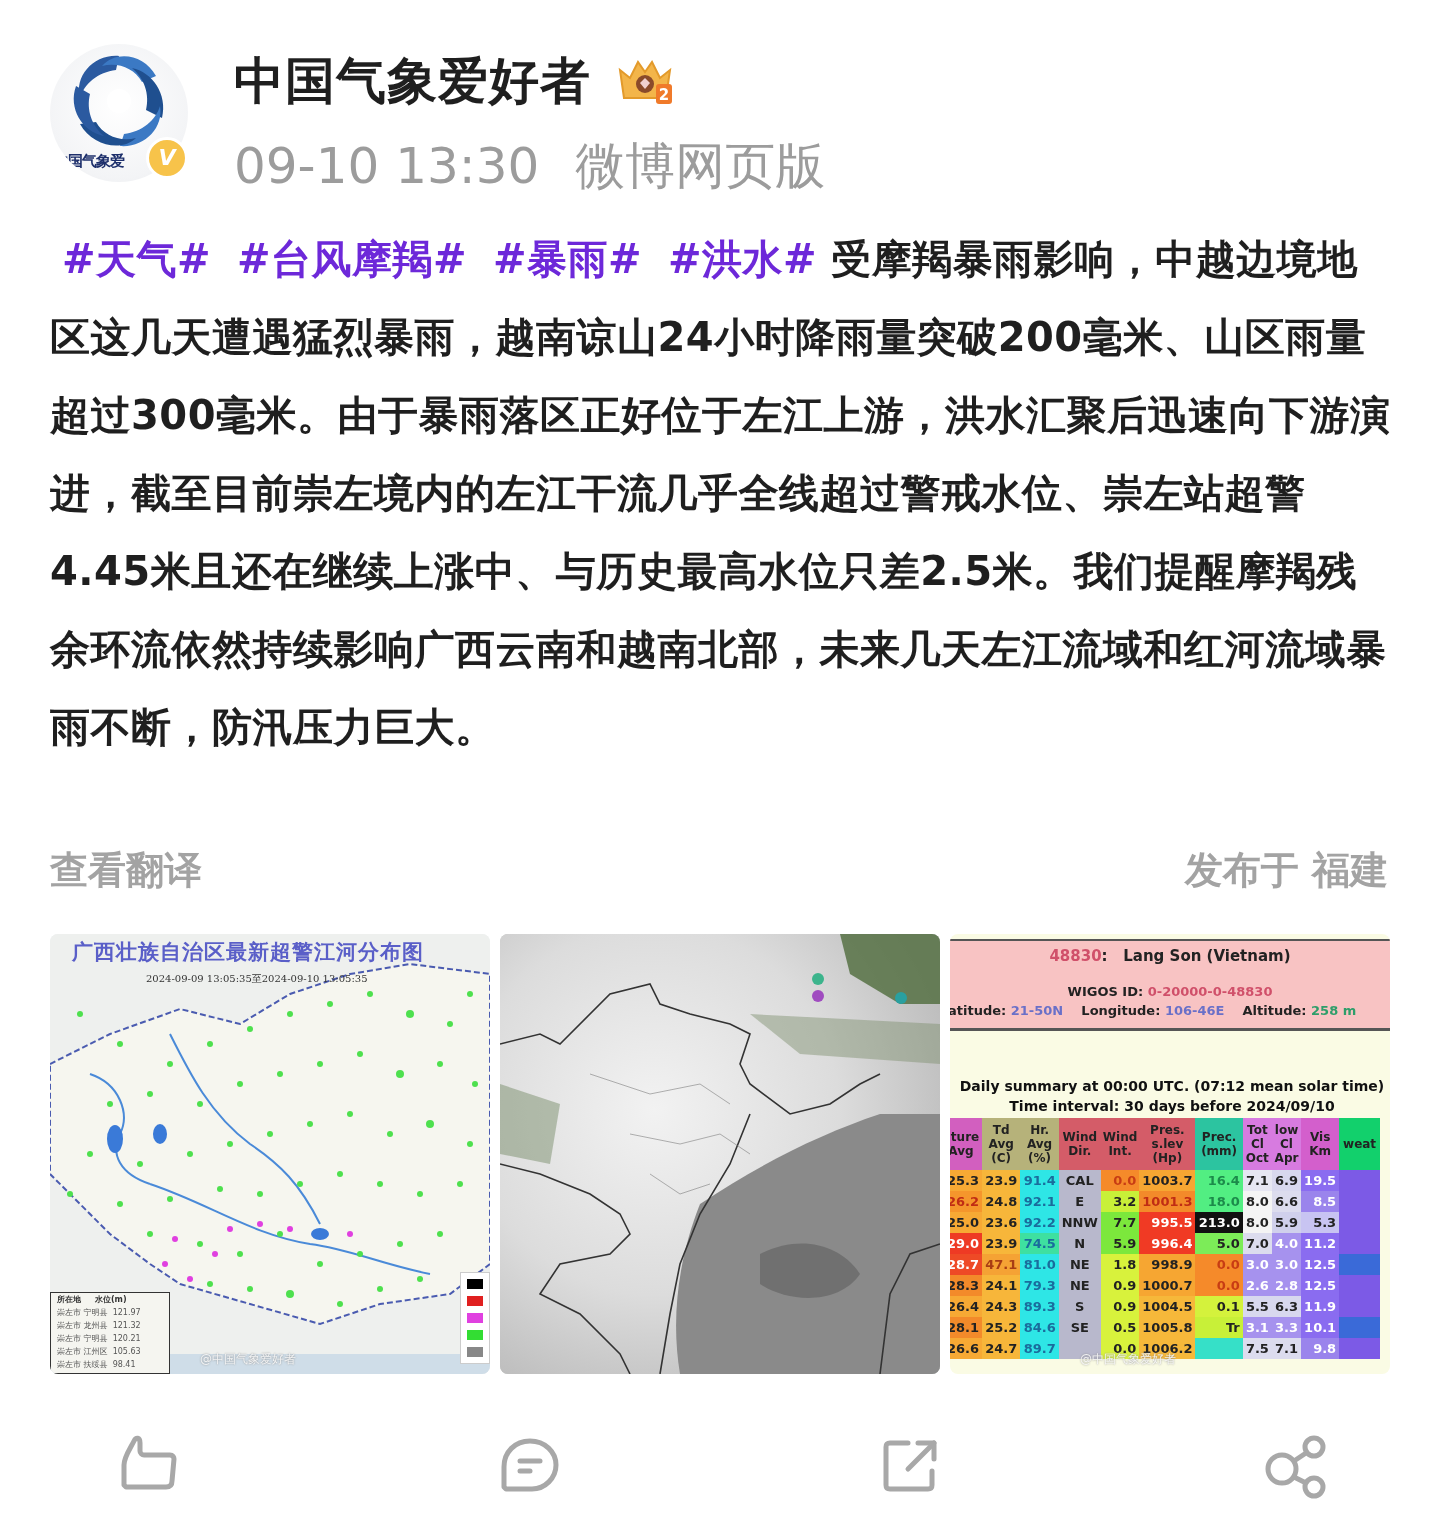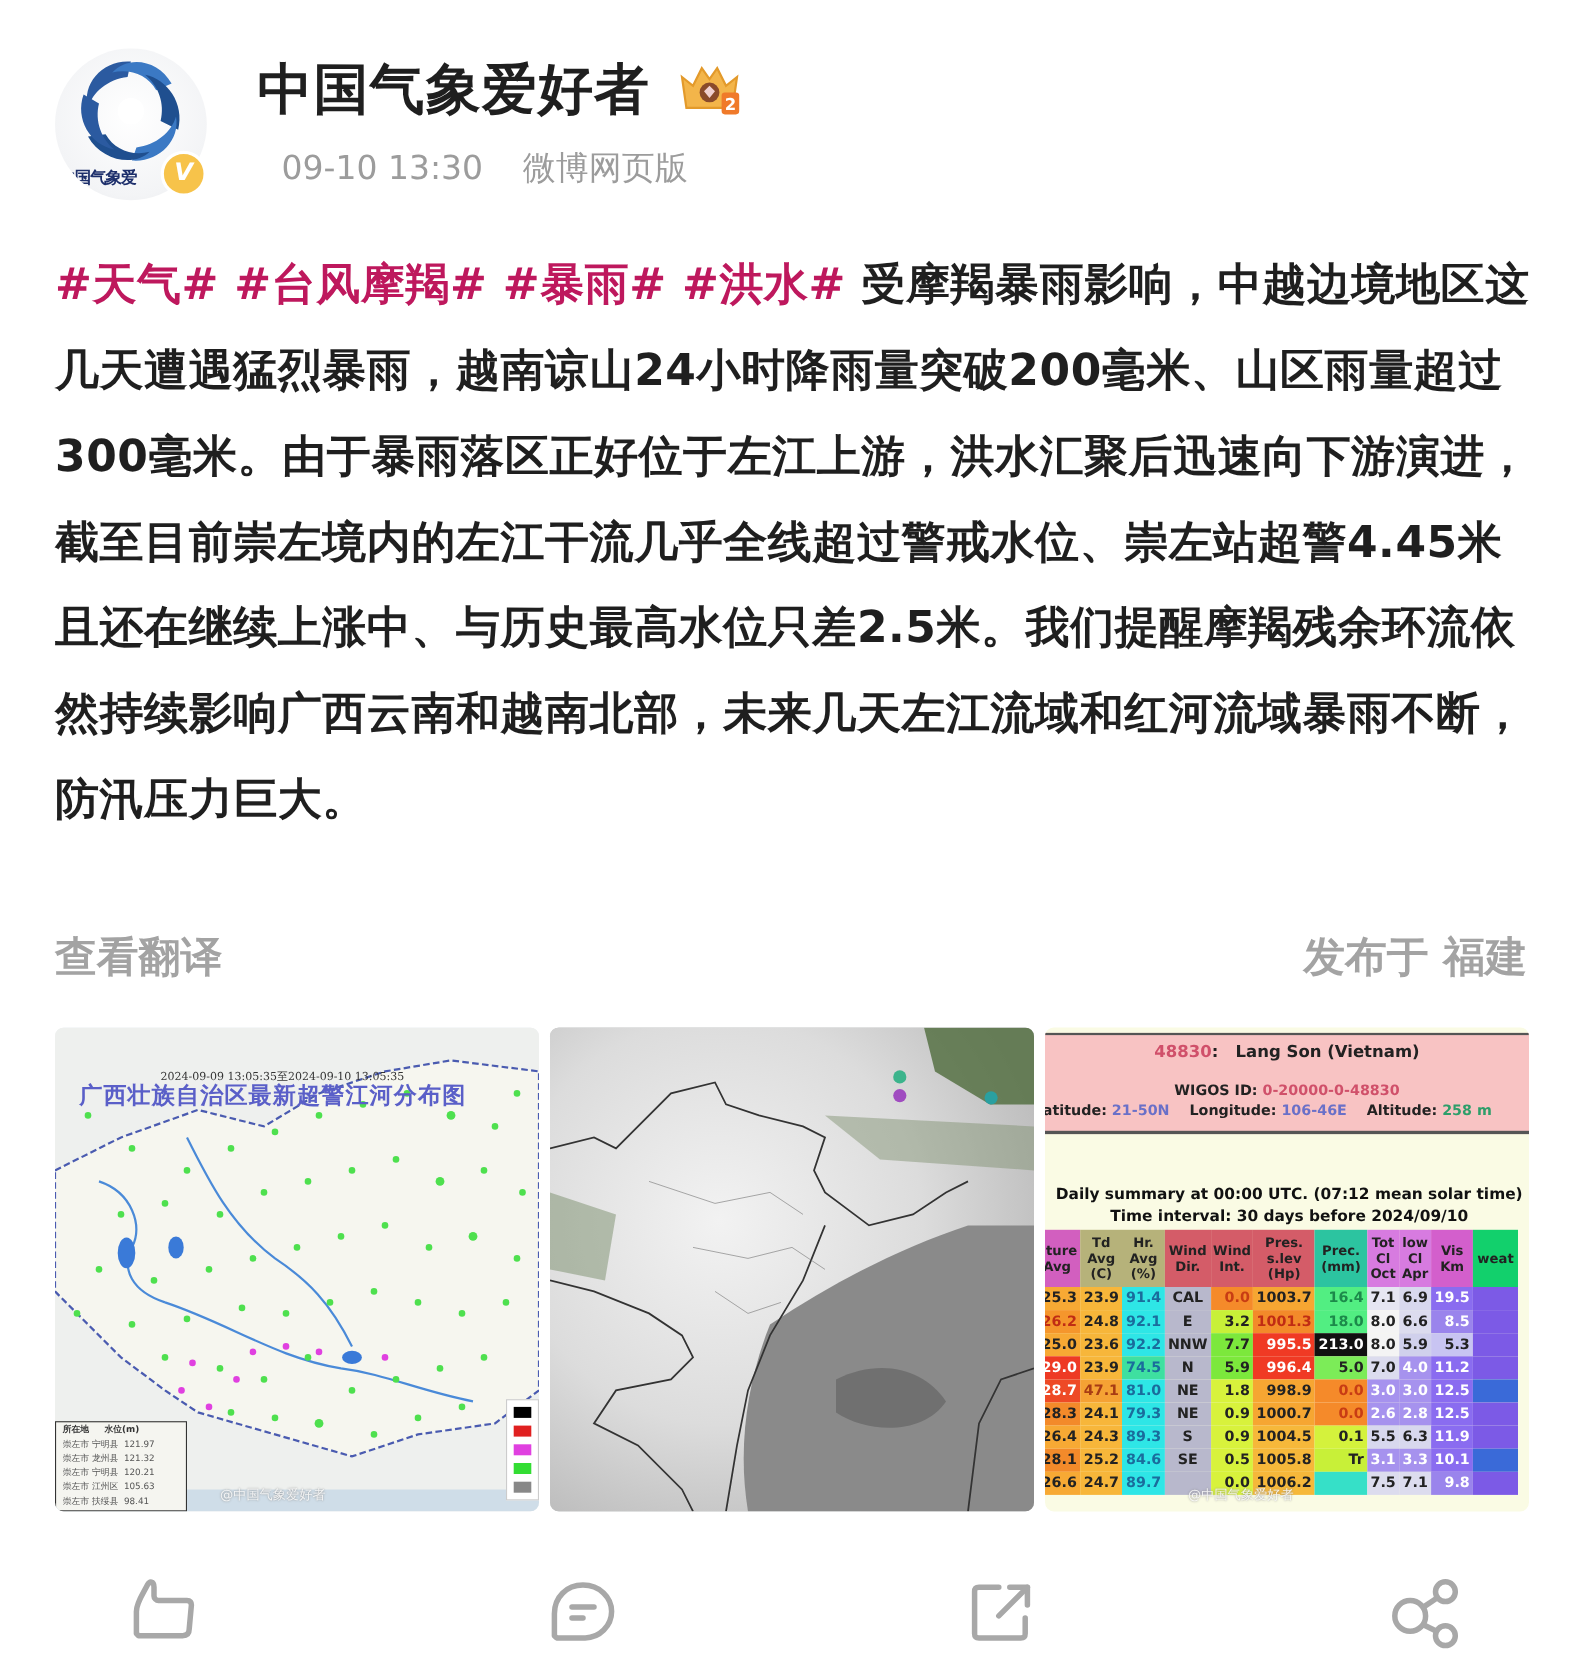--- a/index.html
+++ b/index.html
@@ -8,37 +8,37 @@
 
   
   .avatar { position: absolute; left: 50px; top: 44px; width: 138px; height: 138px; border-radius: 50%;
             background: radial-gradient(circle at 50% 45%, #ffffff 0%, #f3f4f6 70%, #e8e9ec 100%); overflow: hidden; }
   .avatar svg { position: absolute; left: 14px; top: 2px; }
   .avatar-caption { position: absolute; left: 4px; top: 108px; font-size: 15px; color: #1d2f6b; font-weight: bold; letter-spacing: -1px; white-space: nowrap; }
   .verified { position: absolute; left: 146px; top: 137px; width: 42px; height: 42px; border-radius: 50%; background: #f7c34a;
               border: 3px solid #fff; color: #fff; font-weight: bold; font-size: 22px; text-align: center; line-height: 36px; font-style: italic; }
   .user-name { position: absolute; left: 234px; top: 48px; font-size: 50px; font-weight: bold; color: #1f1f1f; letter-spacing: 1px; }
   .badge { position: absolute; left: 612px; top: 54px; width: 66px; height: 52px; }
-  .meta { position: absolute; left: 234px; top: 133px; font-size: 30px; color: #9c9c9c; white-space: nowrap; margin-left: 22px; }
+  .meta { position: absolute; left: 234px; top: 133px; font-size: 50px; color: #9c9c9c; white-space: nowrap; }
   .meta .source { margin-left: 36px; }
 
   
   .post-text { position: absolute; left: 50px; top: 220px; width: 1345px; font-size: 40px; line-height: 78px;
                color: #1f1f1f; font-weight: bold; letter-spacing: 0.5px; }
-  .hashtag { color: #be185d; margin-right: 14px; }
+  .hashtag { color: #6d28d9; margin-right: 14px; margin-left: 12px; }
   .translate { position: absolute; left: 50px; top: 845px; font-size: 38px; color: #a3a3a3; font-weight: bold; }
   .location { position: absolute; right: 52px; top: 845px; font-size: 38px; color: #a3a3a3; font-weight: bold; }
 
   
   .img { position: absolute; top: 934px; width: 440px; height: 440px; border-radius: 8px; overflow: hidden; }
   .img1 { left: 50px; background: #eef1f3; }
   .img2 { left: 500px; background: #c6c8c7; }
   .img3 { left: 950px; background: #fafbe4; }
 
-  .map-title { position: absolute; left: 22px; top: 4px; font-size: 21px; color: #5a5fc8; font-weight: bold; letter-spacing: 1px; white-space: nowrap; margin-top: 44px; }
+  .map-title { position: absolute; left: 22px; top: 4px; font-size: 21px; color: #5a5fc8; font-weight: bold; letter-spacing: 1px; white-space: nowrap; }
   .map-date { position: absolute; left: 96px; top: 38px; font-size: 10px; color: #333; white-space: nowrap; font-family: "DejaVu Serif", serif; }
   .map-legend-box { position: absolute; left: 0; top: 358px; width: 120px; height: 82px; border: 1px solid #333; background: #f5f5f0; font-size: 8px; color: #555; }
   .map-legend-box div { padding-left: 6px; line-height: 13px; white-space: nowrap; }
   .map-legend-box .hdr { font-weight: bold; color: #333; }
   .map-key { position: absolute; right: 0; top: 338px; width: 30px; height: 92px; background: #fff; border: 1px solid #ccc; }
   .map-key span { display: block; width: 16px; height: 10px; margin: 6px 6px 7px 6px; }
   .watermark { position: absolute; bottom: 6px; font-size: 12px; color: rgba(255,255,255,0.85); white-space: nowrap; text-shadow: 0 0 2px #888; }
 
   
   .ws-head { position: absolute; left: 0; top: 5px; width: 440px; height: 92px; background: #f8c3c3; border-top: 2px solid #555; border-bottom: 3px solid #555; }

